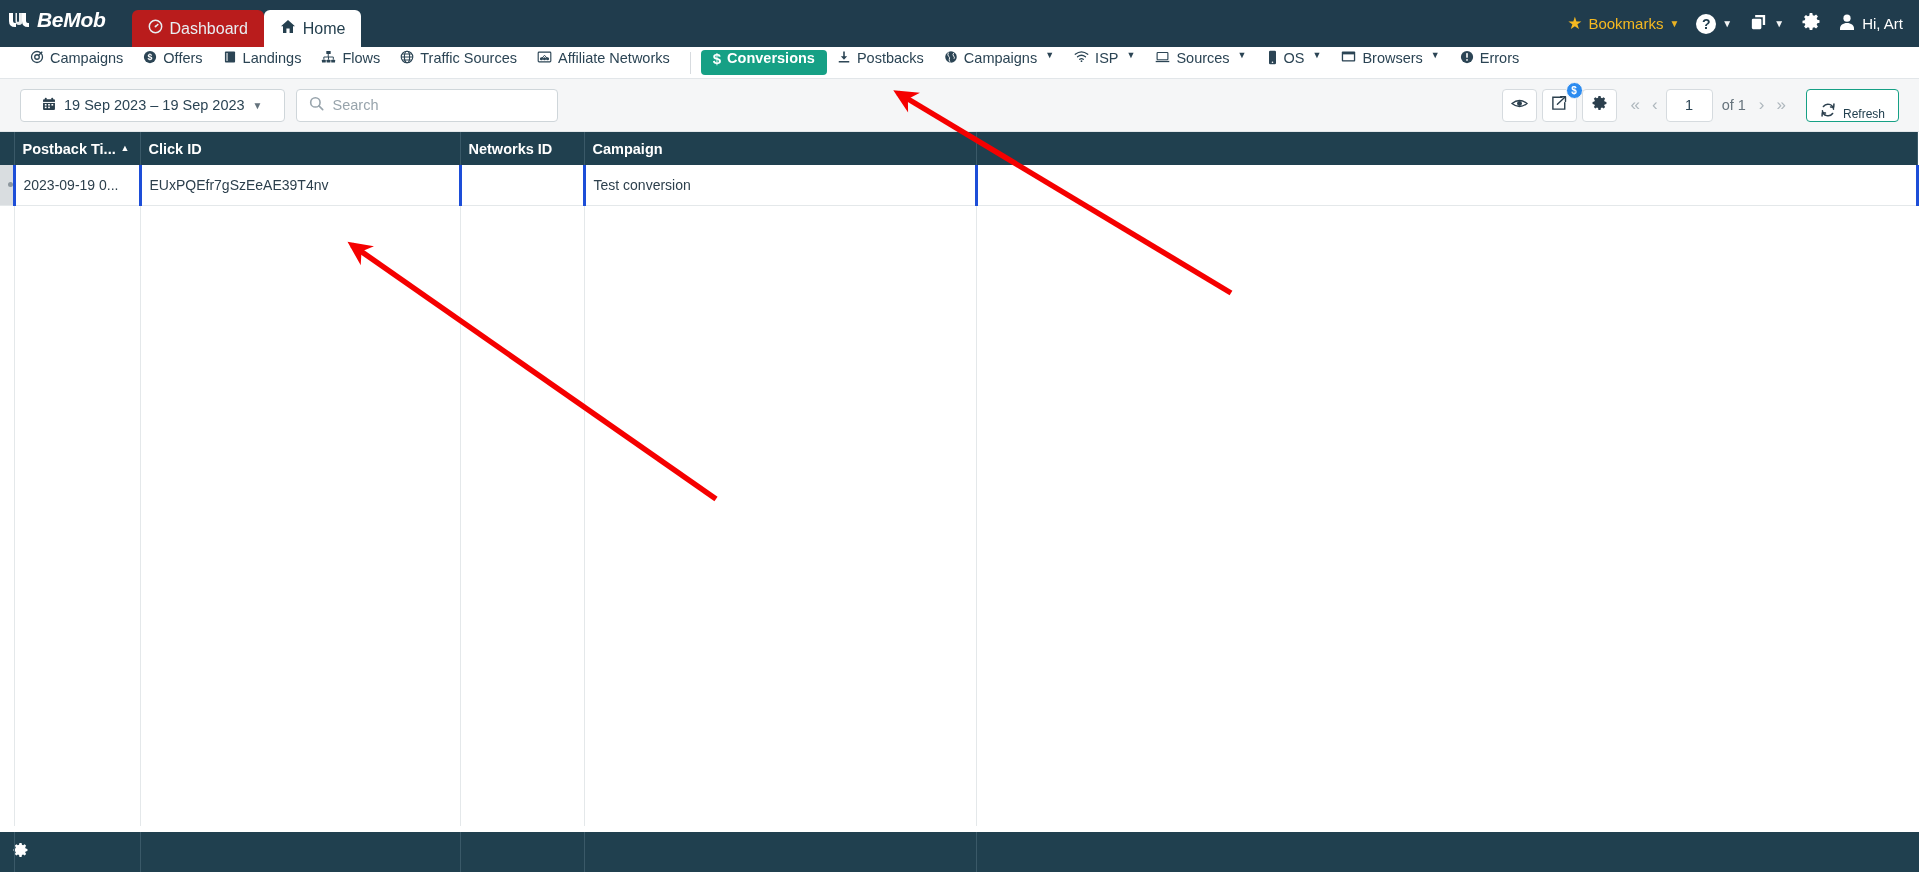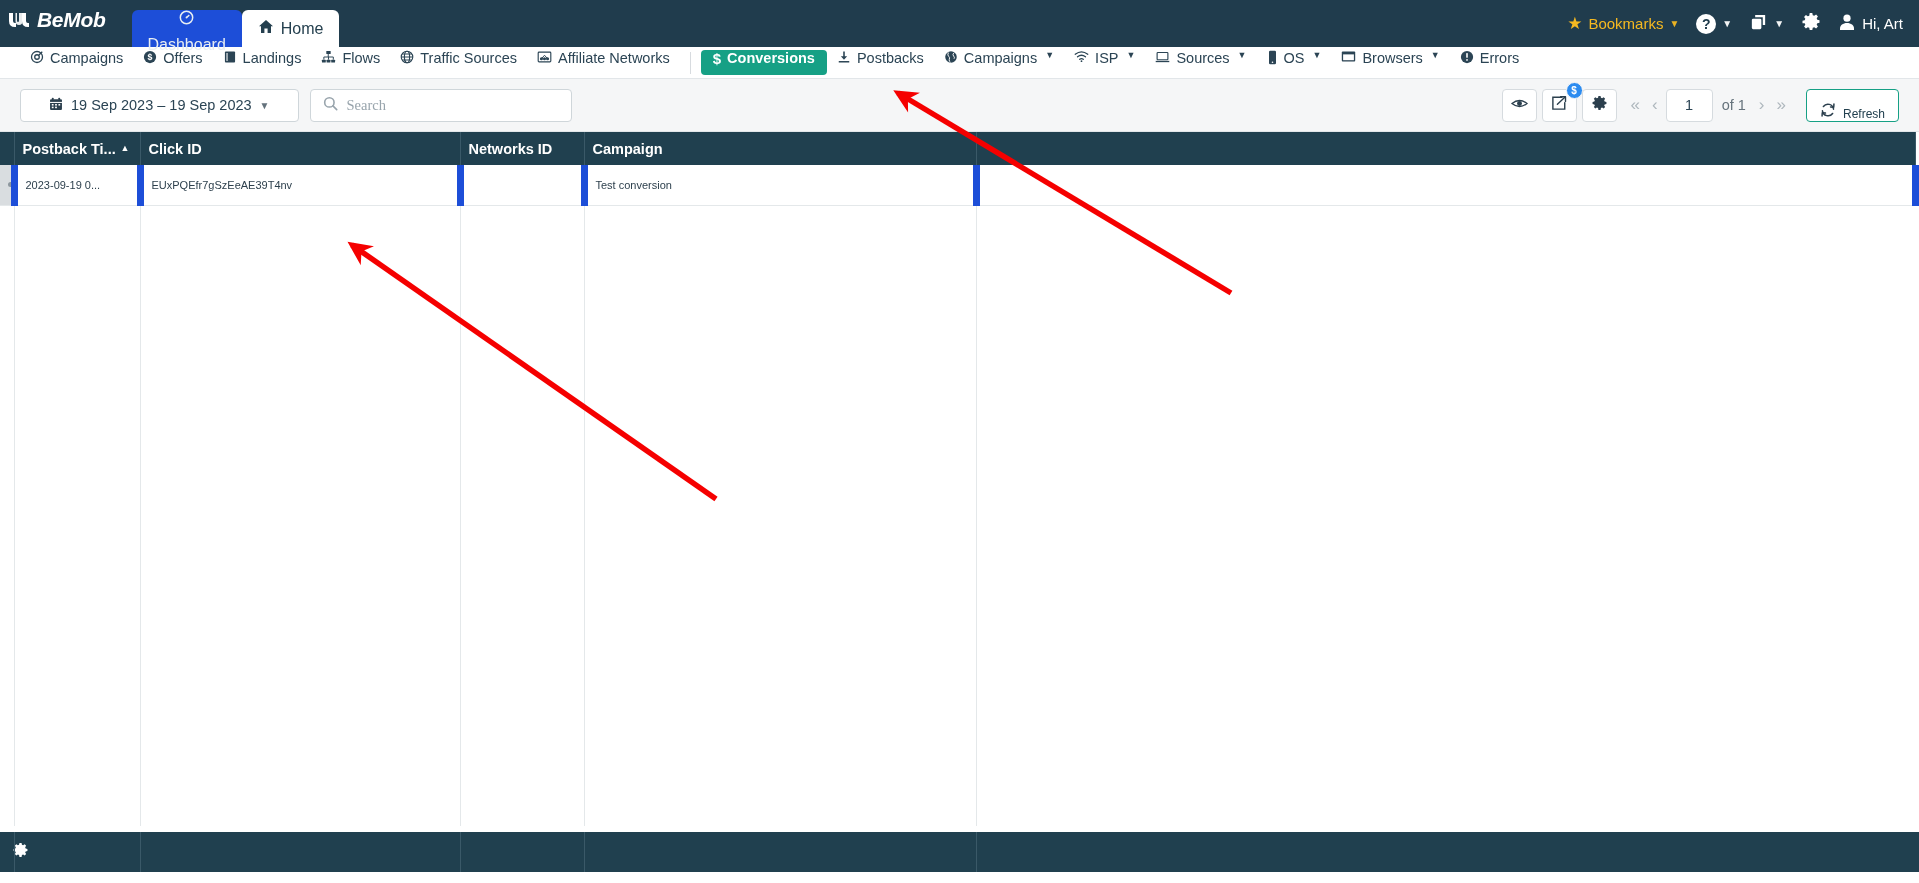--- a/index.html
+++ b/index.html
@@ -35,21 +35,21 @@
   .top-tabs { display: flex; align-items: flex-end; margin-left: 26px; height: 47px; }
   .top-tab {
     display: flex; align-items: center; gap: 7px;
     height: 37px;
     padding: 0 16px;
     border-radius: 6px 6px 0 0;
     font-size: 16px;
     cursor: pointer;
     white-space: nowrap;
   }
-  .top-tab.dash { background: #1d4ed8; color: #e8eef2; flex-direction: column; }
+  .top-tab.dash { background: #b91c1c; color: #e8eef2; }
   .top-tab.active { background: #ffffff; color: #25404f; }
 
   .top-right {
     position: absolute; right: 16px; top: 0;
     height: 47px;
     display: flex; align-items: center; gap: 17px;
     color: #ffffff;
   }
   .tr-item { display: flex; align-items: center; gap: 6px; font-size: 15px; cursor: pointer; }
   .bookmarks { color: #f5b921; }
@@ -96,42 +96,42 @@
     height: 53px;
     background: #f5f6f7;
     display: flex; align-items: center;
     padding: 0 20px;
     position: relative;
     border-bottom: 1px solid #e2e6e9;
   }
   .daterange {
     display: flex; align-items: center; gap: 8px;
     height: 33px;
-    padding: 0 28px;
+    padding: 0 21px;
     background: #ffffff;
     border: 1px solid #cfd6da;
     border-radius: 4px;
     font-size: 14.5px;
     color: #2b4454;
     cursor: pointer;
   }
   .search-box {
     margin-left: 11px;
     display: flex; align-items: center; gap: 9px;
     height: 33px;
     width: 262px;
     padding: 0 12px;
     background: #ffffff;
     border: 1px solid #cfd6da;
     border-radius: 4px;
   }
   .search-box input {
     border: none; outline: none;
     font-size: 14.5px;
-    font-family: Liberation Serif, serif;
+    font-family: Liberation Sans, sans-serif;
     color: #2b4454;
     width: 100%;
     background: transparent;
   }
   .search-box input::placeholder { color: #98a4ac; }
 
   .toolbar-right {
     position: absolute; right: 20px;
     display: flex; align-items: center; gap: 5px;
   }
@@ -197,24 +197,24 @@
     height: 33px;
     padding: 8px 8px;
     border-right: 1px solid #3a5968;
     white-space: nowrap;
     position: relative;
   }
   table.dt thead th.c0 { width: 14px; padding: 0; border-right: 1px solid #3a5968; }
   .sort-arrow { position: absolute; right: 10px; top: 11px; font-size: 9px; }
   table.dt tbody td {
     height: 40px;
-    font-size: 11px;
+    font-size: 14px;
     color: #2c3f4c;
     padding: 0 8px;
-    border-right: 7px solid #1d4ed8;
+    border-right: 3px solid #1d4ed8;
     border-bottom: 1px solid #e4e8ea;
     white-space: nowrap;
     overflow: hidden;
     text-overflow: ellipsis;
   }
   td.c0 { width: 14px; padding: 0; background: #d9dde0; border-right: 1px solid #e4e8ea; }
   .row-dot { width: 5px; height: 5px; border-radius: 50%; background: #8d979e; margin: 0 auto; }
 
   .grid-body-fill { position: relative; }
   .vline {

